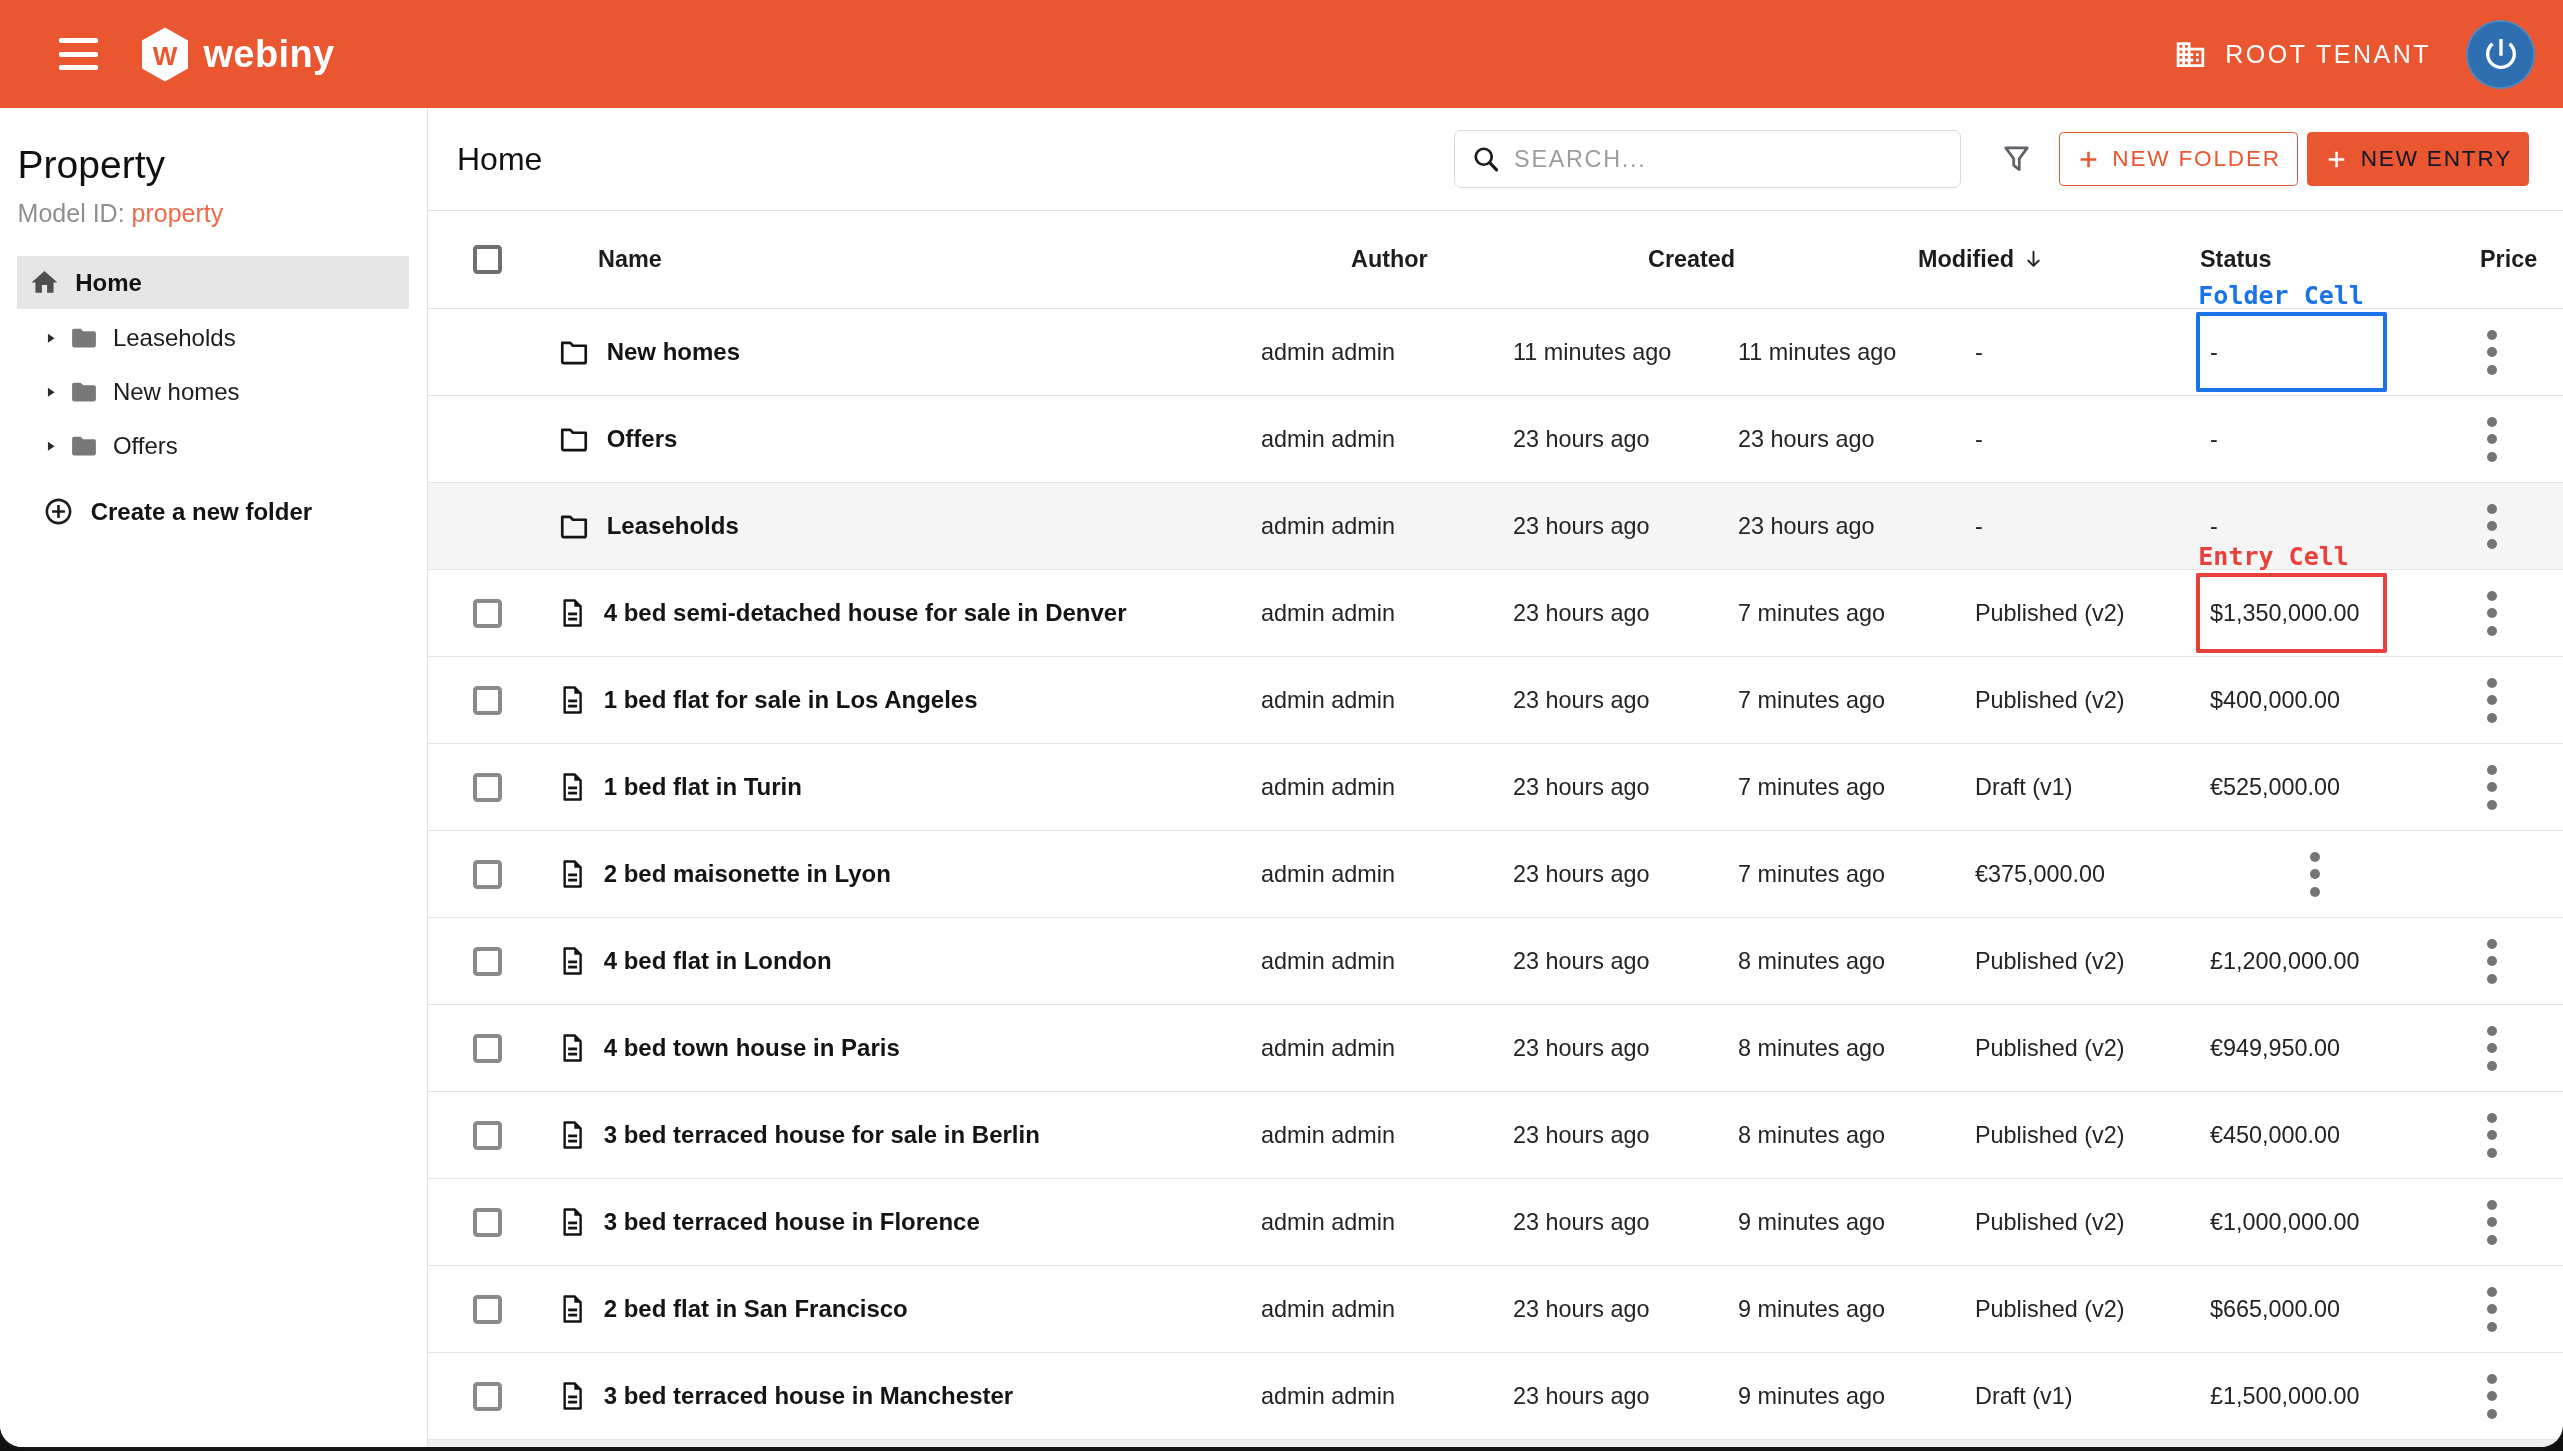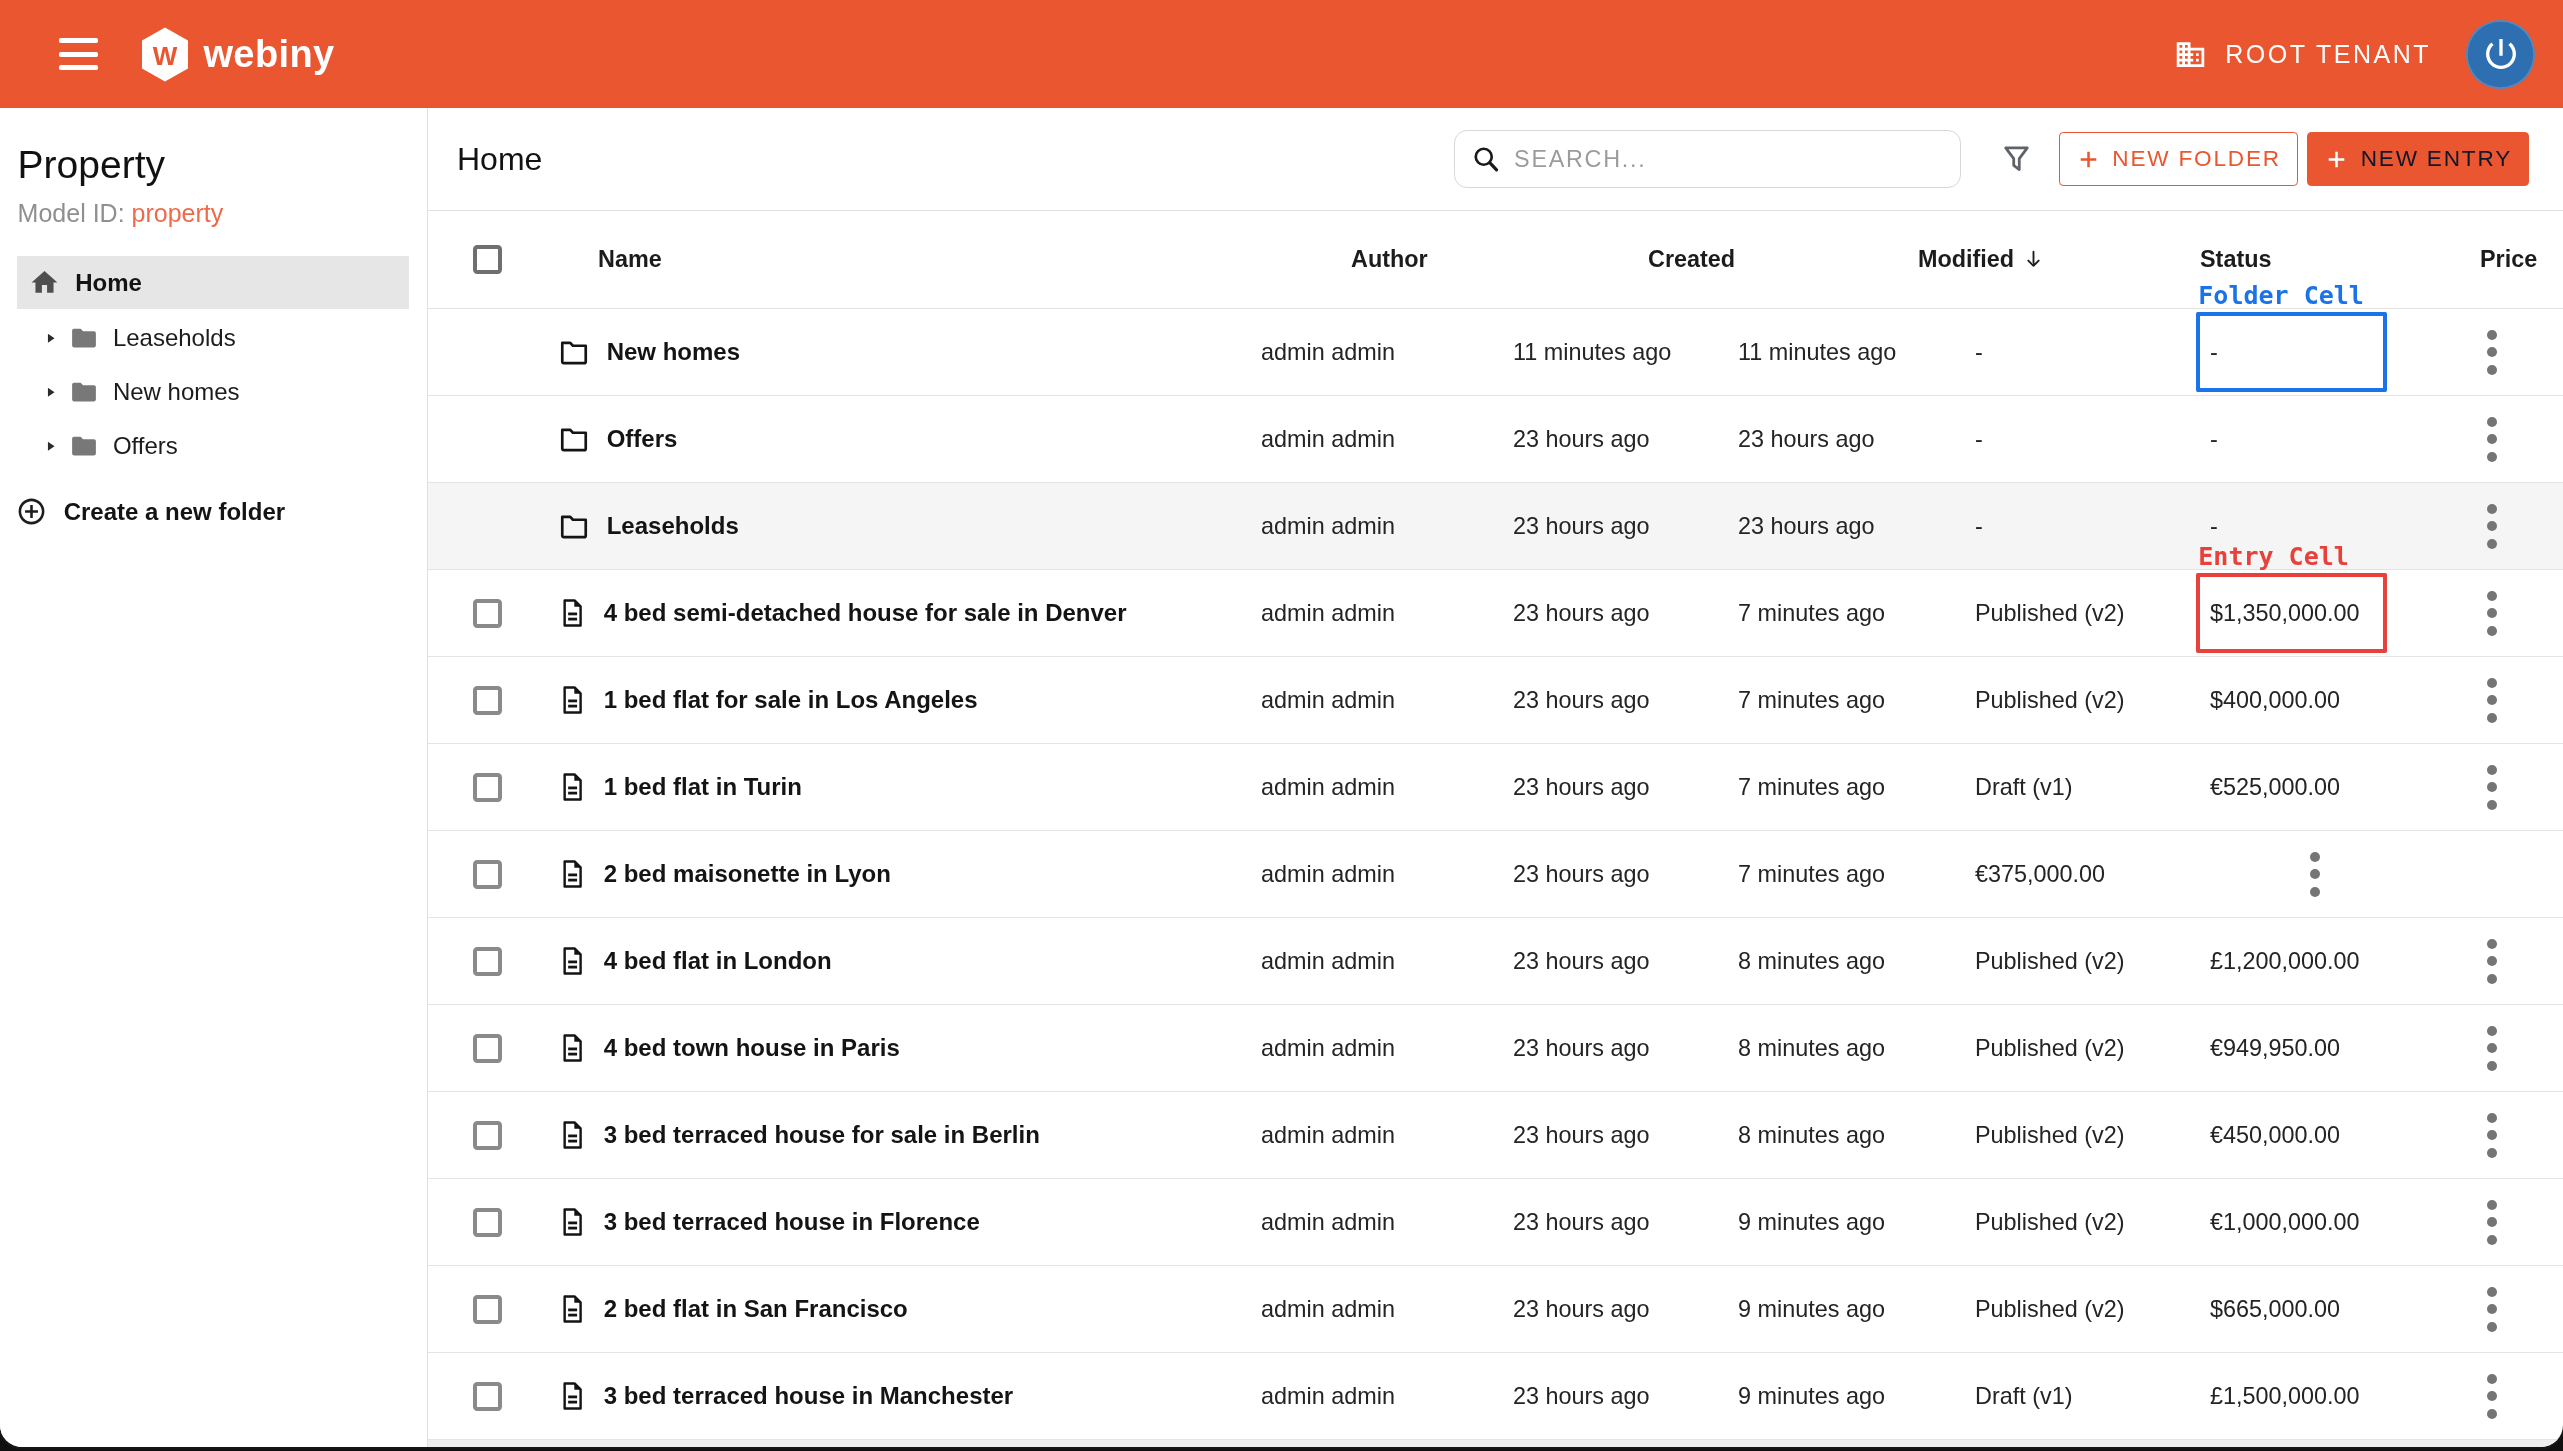--- a/index.html
+++ b/index.html
@@ -34,27 +34,27 @@
   .sidebar-title{margin-left:17.6px;font-size:39px;font-weight:400;color:#111;}
   .model-id{margin-left:17.6px;margin-top:11.7px;font-size:25px;color:#8f8f8f;}
   .model-id b{font-weight:400;color:var(--model-id-color);}
   .nav-home{margin:28.5px 18.4px 0 16.7px;height:53px;background:#e6e6e6;display:flex;align-items:center;padding-left:12.6px;cursor:pointer;}
   .nav-home .label{font-size:24px;font-weight:700;color:#141414;margin-left:15px;}
   .tree{list-style:none;margin-top:1.7px;}
   .tree-item{height:54px;display:flex;align-items:center;padding-left:42px;cursor:pointer;}
   .tree-item .folder{margin-left:10px;display:flex;}
   .tree-item .label{font-size:24px;color:#1c1c1c;margin-left:14.2px;}
   .caret{display:flex;}
-  .create-folder{margin-top:11.7px;height:54px;display:flex;align-items:center;padding-left:16px;background:none;border:none;cursor:pointer;}
+  .create-folder{margin-top:11.7px;height:54px;display:flex;align-items:center;padding-left:43px;background:none;border:none;cursor:pointer;}
   .create-folder .label{font-size:24px;font-weight:700;color:#141414;margin-left:16.7px;}
 
   
   .toolbar{height:103px;border-bottom:1.7px solid #e2e2e2;display:flex;align-items:center;padding:0 34px 0 29px;}
   .page-title{font-size:32px;font-weight:400;color:#121212;}
-  .search-box{width:507px;height:58px;border:1.7px solid #d8d8d8;border-radius:13px;display:flex;align-items:center;padding:0 15px;background:#fff;margin-left:auto;}
+  .search-box{width:507px;height:58px;border:1.7px solid #d8d8d8;border-radius:7px;display:flex;align-items:center;padding:0 15px;background:#fff;margin-left:auto;}
   .search-box input{border:none;outline:none;flex:1;font-size:23.4px;letter-spacing:0.8px;margin-left:11.7px;font-family:inherit;color:#333;}
   .search-box input::placeholder{color:#9c9c9c;letter-spacing:1.7px;}
   .filter-btn{background:none;border:none;margin:0 23.4px 0 37px;cursor:pointer;display:flex;}
   .btn{height:54px;border-radius:4.2px;display:flex;align-items:center;justify-content:center;gap:11.7px;font-size:22.6px;font-weight:500;letter-spacing:1.8px;cursor:pointer;font-family:inherit;}
   .btn-outline{width:239px;background:#fff;border:1.7px solid var(--accent);color:var(--accent);margin-right:9.2px;}
   .btn-filled{width:222px;background:var(--accent);border:1.7px solid var(--accent);color:#0f172a;}
 
   
   .grid{display:grid;grid-template-columns:125px 708px 252px 225px 237px 235px 210px 1fr;}
   .thead{height:98px;border-bottom:1.7px solid #e2e2e2;gap:45px;}

